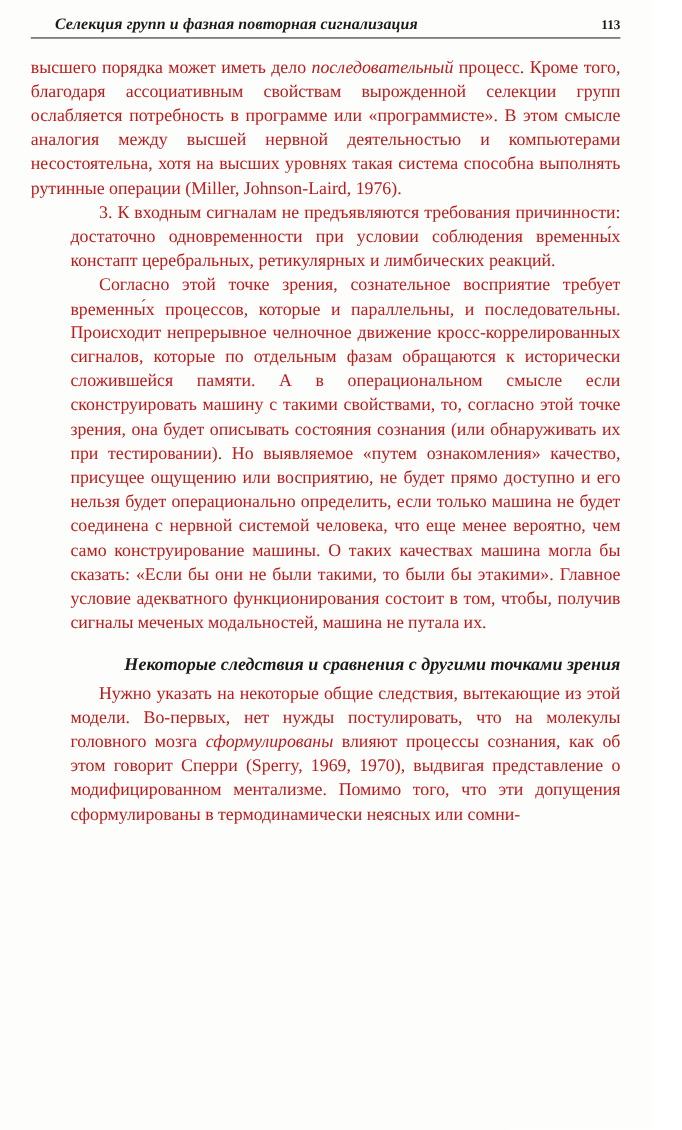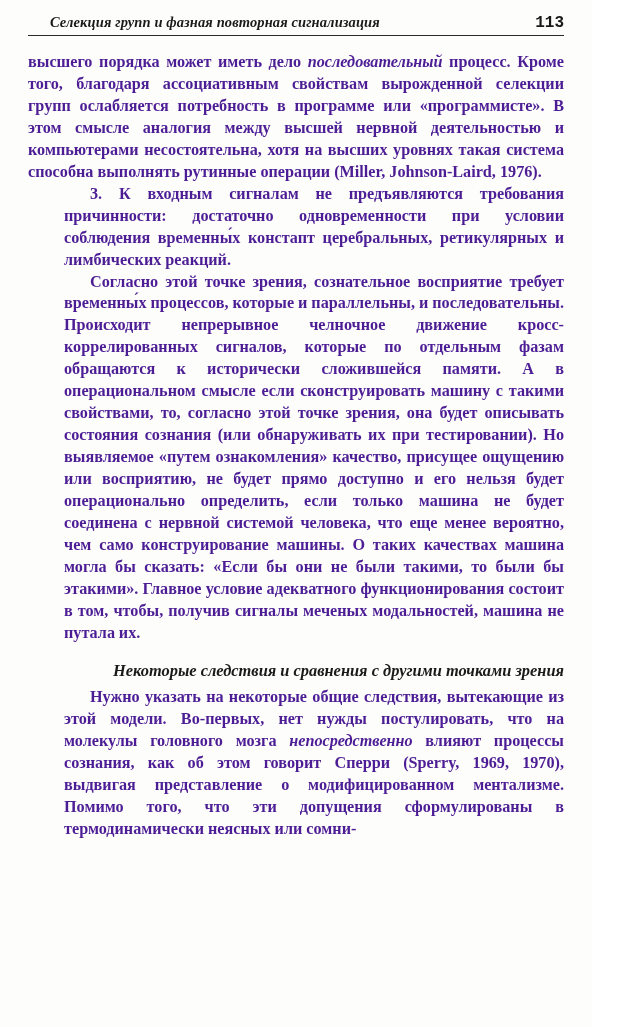--- a/index.html
+++ b/index.html
@@ -34,33 +34,31 @@
     font-style: italic;
     font-weight: bold;
     font-size: 14.5px;
     letter-spacing: 0.1px;
     white-space: nowrap;
     color: #1a1a1a;
     padding-left: 22px;
   }
   .folio {
     font-weight: bold;
-    font-size: 16px;
+    font-size: 12px;
     color: #1a1a1a;
-    font-family: Liberation Mono, monospace;
   }
   p {
     margin: 0;
     font-size: 16.2px;
     line-height: 1.355;
     text-align: justify;
     text-justify: inter-word;
-    color: #4c1d95;
+    color: #b91c1c;
     hyphens: manual;
-    font-weight: bold;
   }
   p.indent {
     text-indent: 26px;
     margin-left: 36px;
   }
   h2.subhead {
     margin: 16px 0 6px 0;
     text-align: right;
     font-size: 16.4px;
     font-weight: bold;
@@ -80,15 +78,15 @@
     <div class="running-title">Селекция групп и фазная повторная сигнализация</div>
     <div class="folio">113</div>
   </div>
 
   <p>высшего порядка может иметь дело <i>последовательный</i> процесс. Кроме того, благодаря ассоциативным свойствам вырожденной селекции групп ослабляется потребность в программе или «программисте». В этом смысле аналогия между высшей нервной деятельностью и компьютерами несостоятельна, хотя на высших уровнях такая система способна выполнять рутинные операции (Miller, Johnson-Laird, 1976).</p>
   <p class="indent">3. К входным сигналам не предъявляются требования причинности: достаточно одновременности при условии соблюдения временны́х констапт церебральных, ретикулярных и лимбических реакций.</p>
   <p class="indent tight">Согласно этой точке зрения, сознательное восприятие требует временны́х процессов, которые и параллельны, и последовательны. Происходит непрерывное челночное движение кросс-коррелированных сигналов, которые по отдельным фазам обращаются к исторически сложившейся памяти. А в операциональном смысле если сконструировать машину с такими свойствами, то, согласно этой точке зрения, она будет описывать состояния сознания (или обнаруживать их при тестировании). Но выявляемое «путем ознакомления» качество, присущее ощущению или восприятию, не будет прямо доступно и его нельзя будет операционально определить, если только машина не будет соединена с нервной системой человека, что еще менее вероятно, чем само конструирование машины. О таких качествах машина могла бы сказать: «Если бы они не были такими, то были бы этакими». Главное условие адекватного функционирования состоит в том, чтобы, получив сигналы меченых модальностей, машина не путала их.</p>
 
   <h2 class="subhead">Некоторые следствия и сравнения с другими точками зрения</h2>
 
-  <p class="indent">Нужно указать на некоторые общие следствия, вытекающие из этой модели. Во-первых, нет нужды постулировать, что на молекулы головного мозга <i>непосредственно</i> влияют процессы сознания, как об этом говорит Сперри (Sperry, 1969, 1970), выдвигая представление о модифицированном ментализме. Помимо того, что эти допущения сформулированы в термодинамически неясных или сомни-</p>
+  <p class="indent">Нужно указать на некоторые общие следствия, вытекающие из этой модели. Во-первых, нет нужды постулировать, что на молекулы головного мозга <i>сформулированы</i> влияют процессы сознания, как об этом говорит Сперри (Sperry, 1969, 1970), выдвигая представление о модифицированном ментализме. Помимо того, что эти допущения сформулированы в термодинамически неясных или сомни-</p>
 
 </div>
 
 </body></html>

